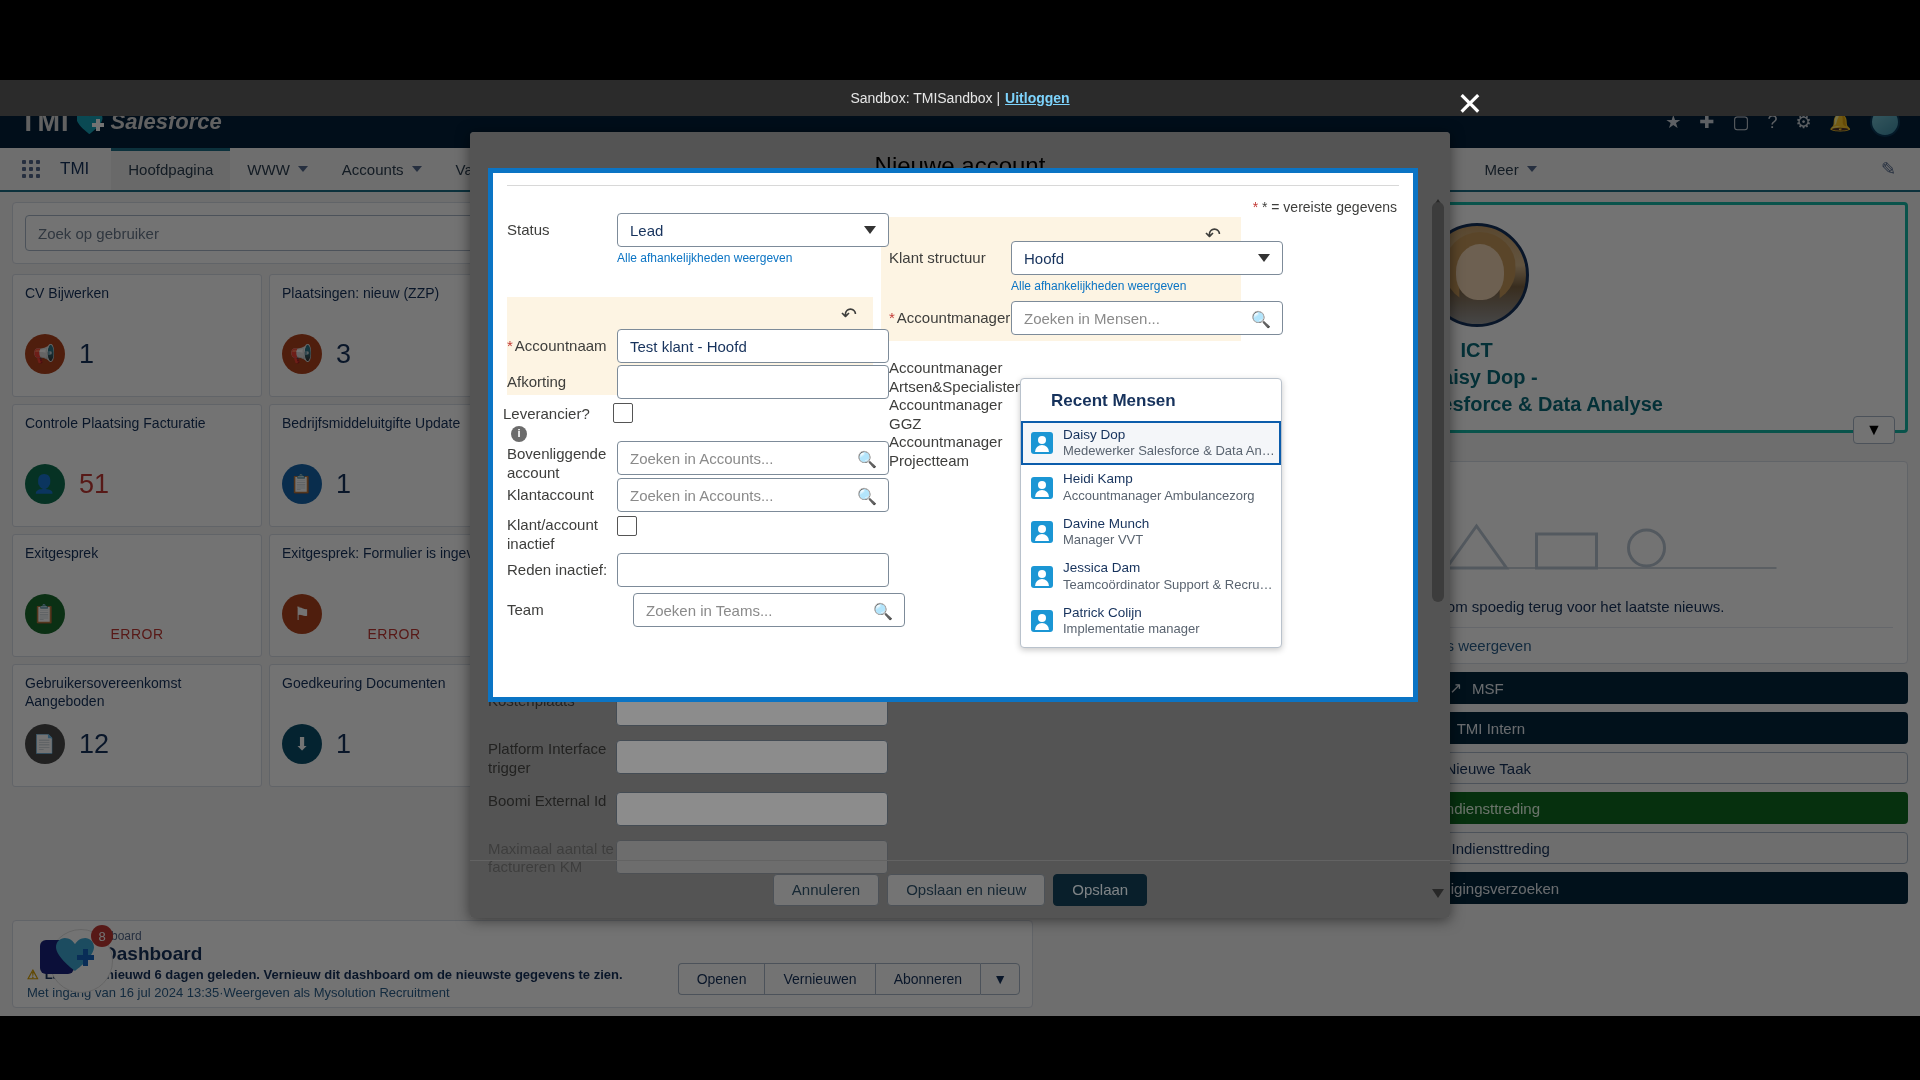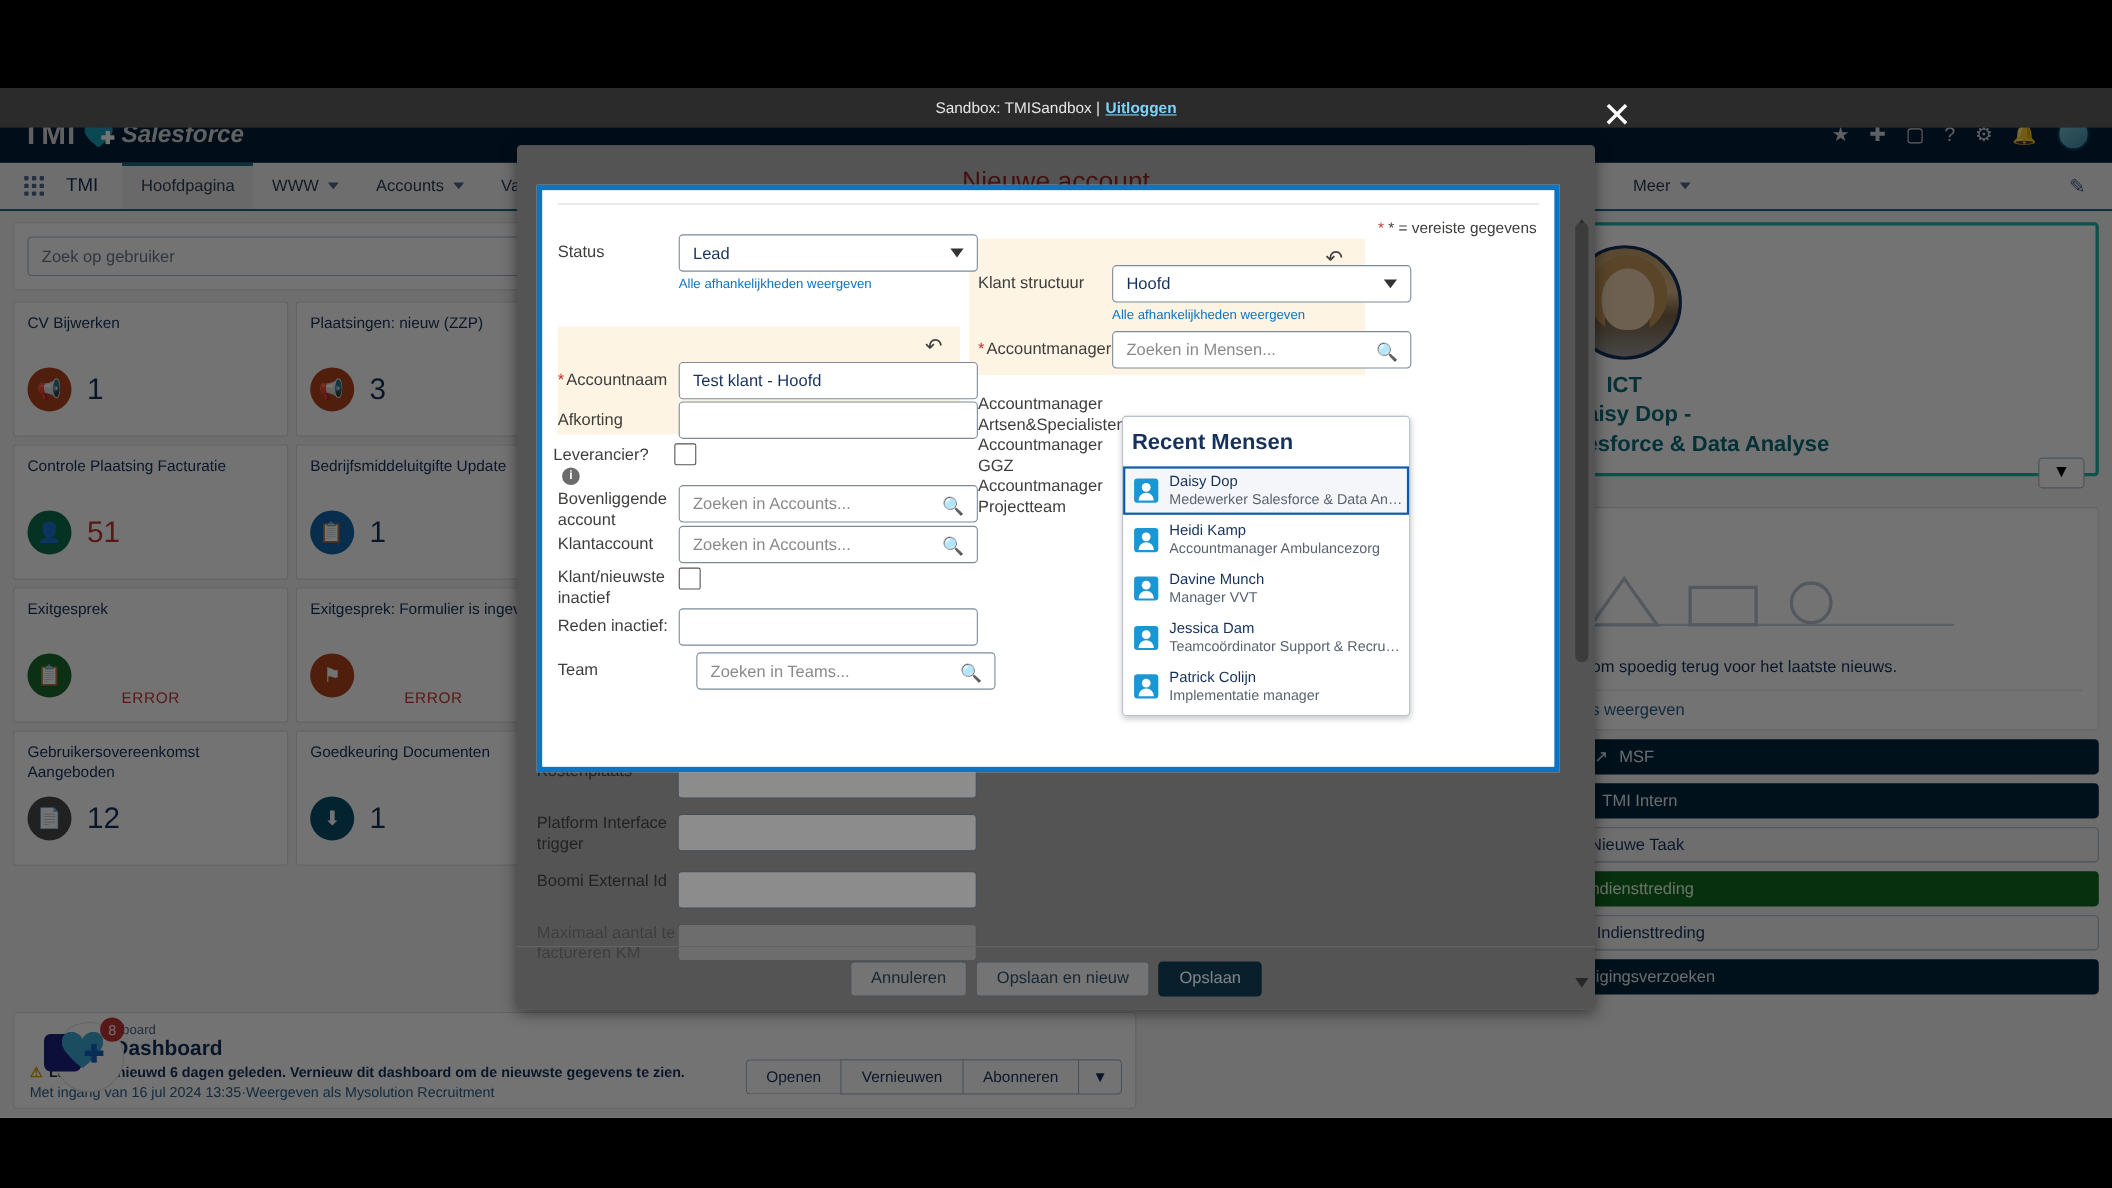--- a/index.html
+++ b/index.html
@@ -185,21 +185,21 @@
     border-radius:4px;
     z-index:71;
     box-shadow: 0 2px 14px rgba(0,0,0,.5);
   }
   .modal-dim {
     position:absolute; left:470px; top:132px; width:980px; height:786px;
     background: rgba(0,0,0,0.45); z-index:72; pointer-events:none; border-radius:4px;
   }
   .modal-title {
     position:absolute; left:0; right:0; top:20px; text-align:center;
-    font-size:24px; color:#7f1d1d; z-index:73;
+    font-size:24px; color:#000000; z-index:73;
   }
   .modal-close {
     position:absolute; right:-38px; top:-44px; width:36px;height:36px; z-index:90;
     color:#fff; font-size:32px; line-height:32px; text-align:center; cursor:pointer;
   }
   .modal-scroll-track{
     position:absolute; right:4px; top:50px; width:16px; bottom:8px; z-index:75;
   }
   .modal-scroll-up, .modal-scroll-dn{
     position:absolute; left:2px; width:12px;height:12px;
@@ -246,21 +246,21 @@
   .hl-band{ position:absolute; background:#fdf4e3; }
   .undo-ico{ position:absolute; font-size:19px; color:#3e3e3c; }
 
   
   .lookup-panel {
     position:absolute; left:1020px; top:378px; width:262px;
     background:#fff; border:1px solid #b9c2cc; border-radius:4px;
     z-index:95; box-shadow:0 2px 6px rgba(0,0,0,.22);
     padding-bottom:4px;
   }
-  .lookup-head{ font-size:20px; font-weight:bold; color:#16325c; padding:12px 8px 10px; }
+  .lookup-head{ font-size:17px; font-weight:bold; color:#16325c; padding:12px 30px 10px; }
   .lookup-item{ display:flex; gap:10px; align-items:center; padding:6px 10px; cursor:pointer; }
   .lookup-item.sel{ background:#f4f6f9; outline:2px solid #0b5cab; outline-offset:-2px; }
   .li-ico{ width:22px;height:22px; background:#1b96d4; border-radius:3px; flex:none; position:relative;}
   .li-ico:before{content:"";position:absolute;left:7px;top:4px;width:8px;height:8px;border-radius:50%;background:#fff;}
   .li-ico:after{content:"";position:absolute;left:4px;top:13px;width:14px;height:7px;border-radius:7px 7px 0 0;background:#fff;}
   .li-name{font-size:13.5px;color:#16325c;line-height:1.2;}
   .li-sub{font-size:13px;color:#5a6470;line-height:1.25;white-space:nowrap;overflow:hidden;text-overflow:ellipsis;max-width:212px;}
 
   
   .modal-footer{
@@ -621,21 +621,21 @@
 
       <div class="fieldrow" style="left:14px; top:305px;">
         <div class="flabel" style="width:110px; padding-top:8px;">Klantaccount</div>
         <div class="fctl">
           <input class="finput" placeholder="Zoeken in Accounts..." style="">
           <span class="lookup-icon">🔍</span>
         </div>
       </div>
 
       <div class="fieldrow" style="left:14px; top:343px;">
-        <div class="flabel" style="width:110px;">Klant/nieuwste inactief</div>
+        <div class="flabel" style="width:110px;">Klant/account inactief</div>
         <div class="fctl">
             <div class="fcheck"></div>
           </div>
       </div>
 
       <div class="fieldrow" style="left:14px; top:380px;">
         <div class="flabel" style="width:110px; padding-top:8px;">Reden inactief:</div>
         <div class="fctl"><input class="finput" style=""></div>
       </div>
 

